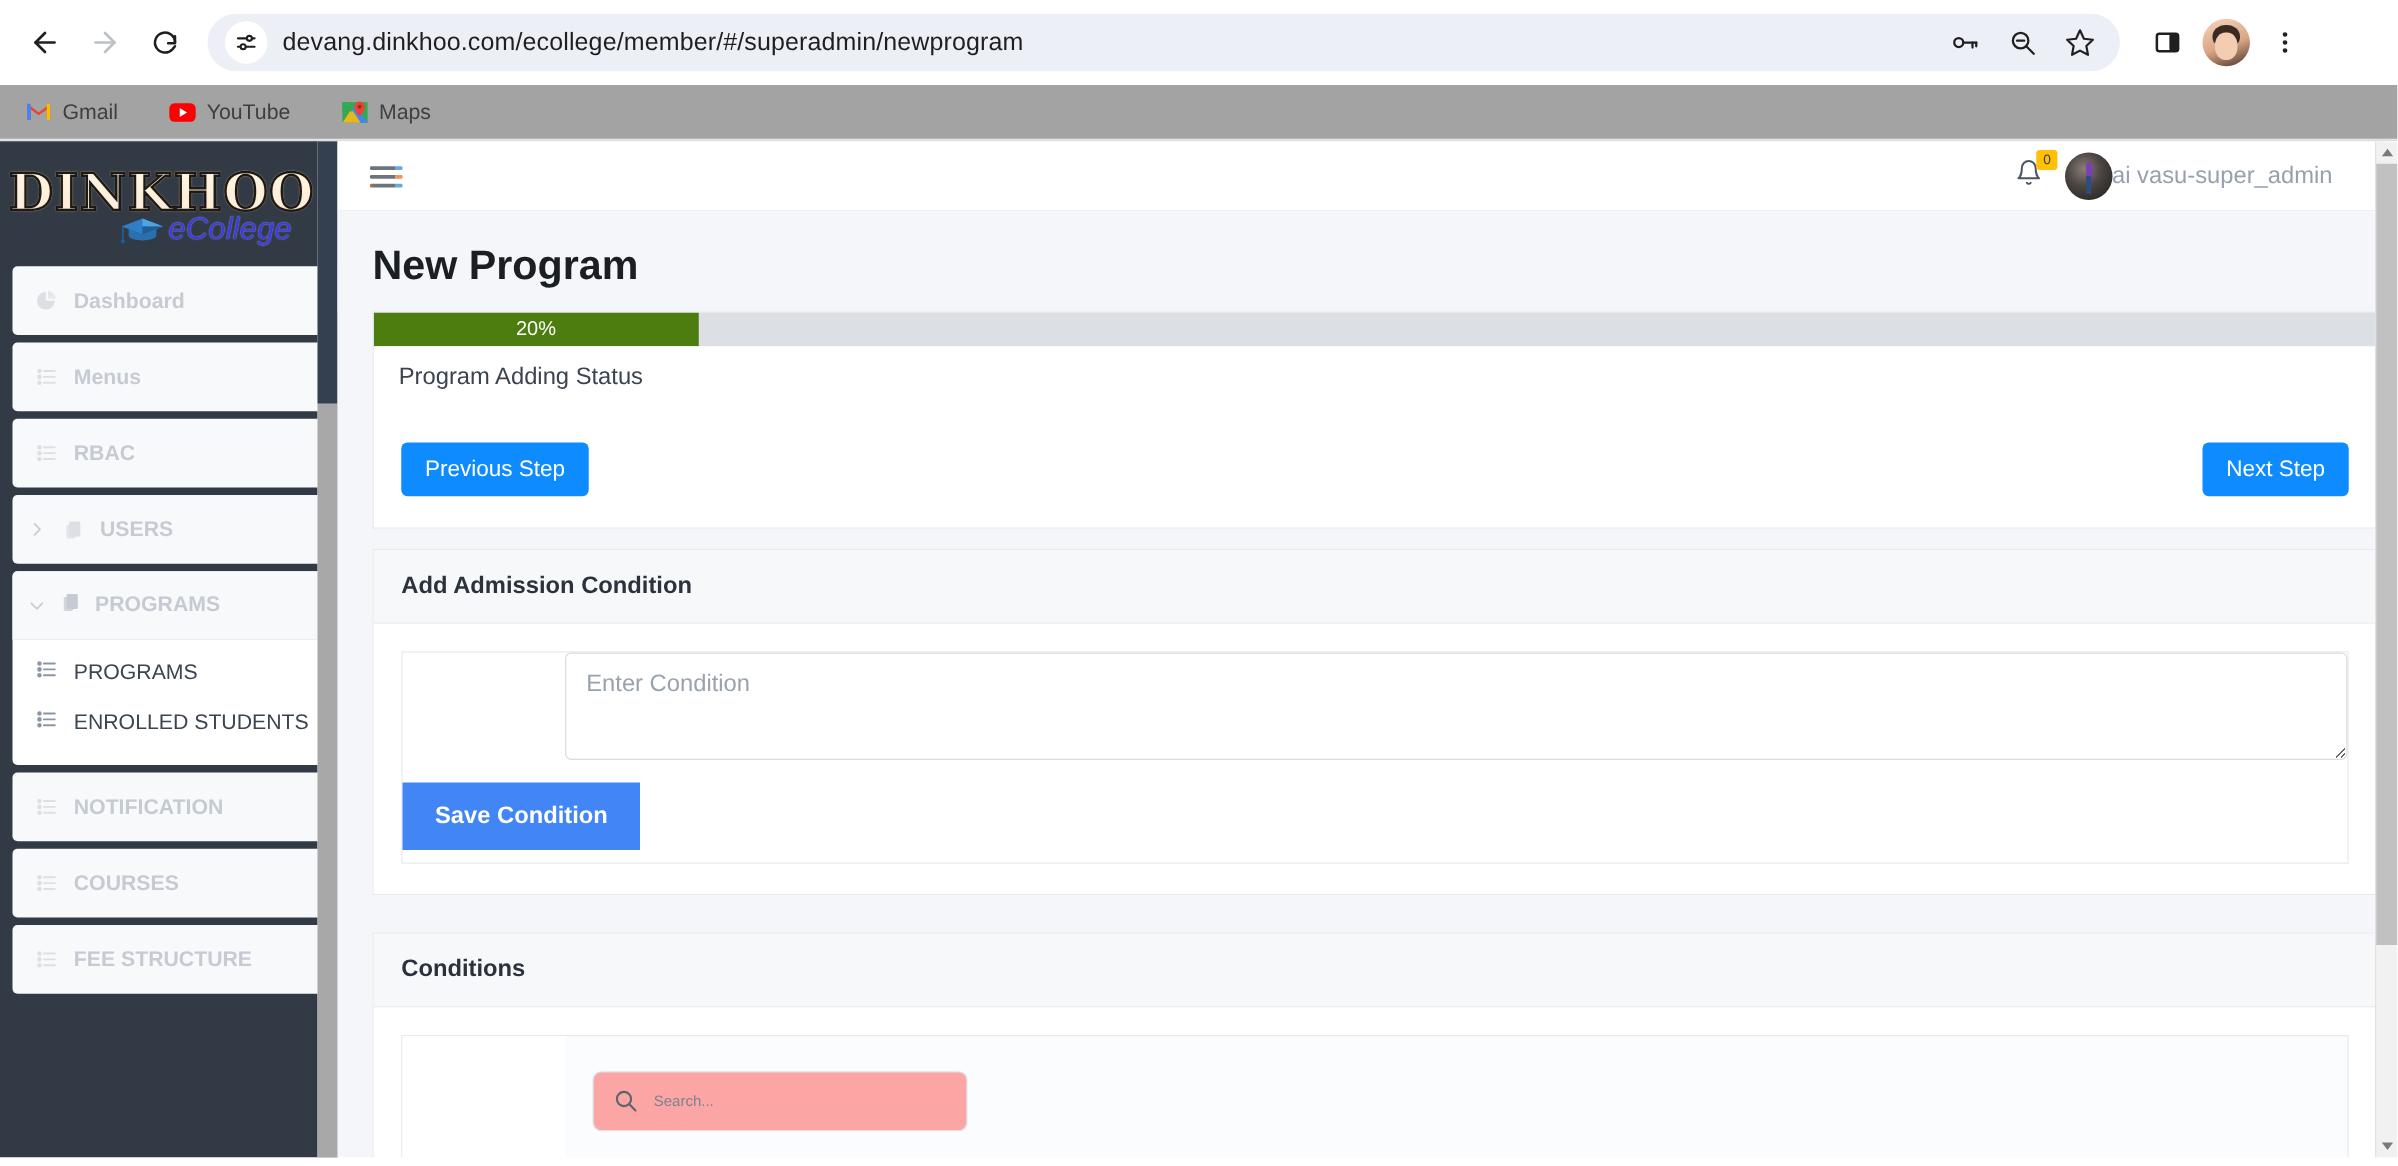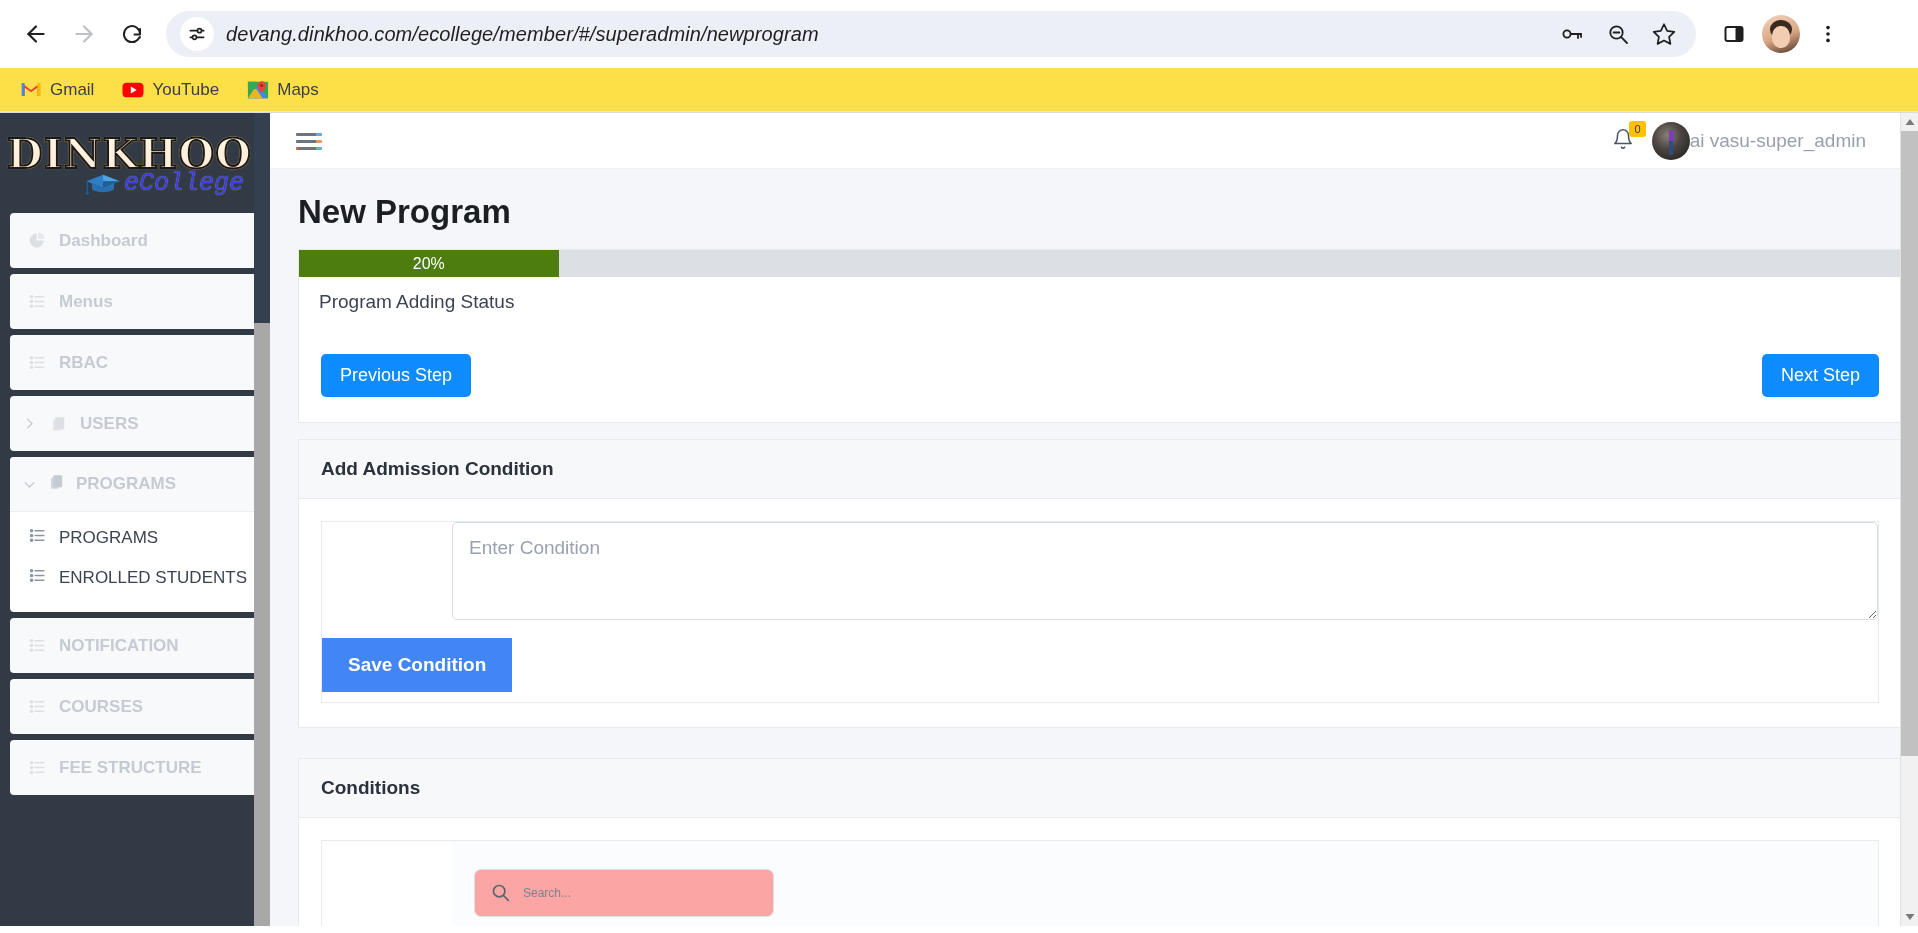--- a/index.html
+++ b/index.html
@@ -54,21 +54,20 @@
     flex: 0 0 auto;
   }
   .omni-url {
     flex: 1 1 auto;
     font-size: 20px;
     color: #1f1f1f;
     padding-left: 12px;
     white-space: nowrap;
     overflow: hidden;
     letter-spacing: 0.1px;
-    font-style: italic;
   }
   .omni-actions {
     display: flex;
     align-items: center;
     gap: 6px;
     flex: 0 0 auto;
     padding-right: 4px;
   }
   .omni-icon {
     width: 40px; height: 40px;
@@ -113,22 +112,22 @@
     width: 48%; height: 58%;
     border-radius: 45%;
     background: #f2cdb2;
   }
 
   .bookmarks {
     height: 44px;
     display: flex;
     align-items: center;
     padding: 0 10px;
-    gap: 8px;
-    background: #fde047;
+    gap: 21px;
+    background: #a3a3a3;
     border-bottom: 1px solid #e3e5e8;
   }
   .bm {
     display: flex;
     align-items: center;
     gap: 8px;
     padding: 5px 10px;
     border-radius: 6px;
     font-size: 17px;
     color: #3c4043;
@@ -181,21 +180,21 @@
   }
   .logo-sub {
     display: flex;
     align-items: center;
     gap: 2px;
     margin-top: -4px;
     margin-left: 58px;
   }
   .logo-cap { width: 38px; height: 24px; display:block; }
   .logo-ecollege {
-    font-family: Liberation Mono, monospace;
+    font-family: Liberation Sans, sans-serif;
     font-style: italic;
     font-size: 25px;
     color: #3b3be0;
     line-height: 1;
     text-shadow: 0 0 1px rgba(255,255,255,0.6);
   }
 
   .sb-menu { padding: 0; }
   .sb-item {
     background: #f8f9fa;
@@ -439,21 +438,21 @@
     border: 1px solid #e7eaee;
     background: #ffffff;
     padding: 0;
     display: flex;
   }
   .inner-left { width: 130px; flex: 0 0 130px; }
   .inner-right { flex: 1 1 auto; padding: 0 0 0 0; }
 
   .cond-textarea {
     width: 100%;
-    height: 98px;
+    height: 86px;
     border: 1px solid #d8dde3;
     border-radius: 5px;
     padding: 14px 16px;
     font-size: 19px;
     color: #3c4452;
     resize: vertical;
     font-family: "Liberation Sans", sans-serif;
     outline: none;
     display: block;
   }

